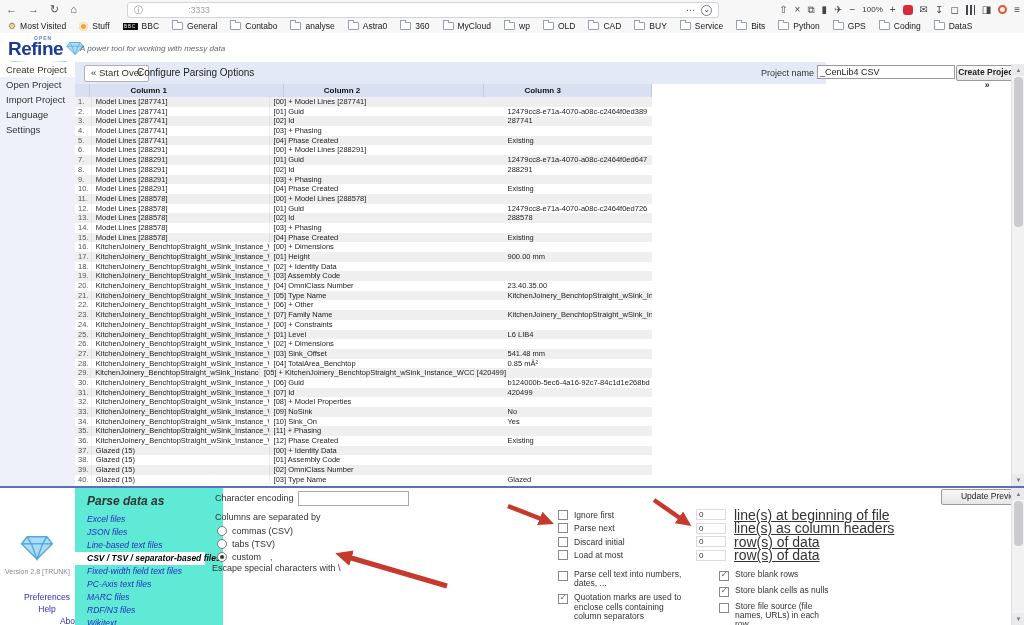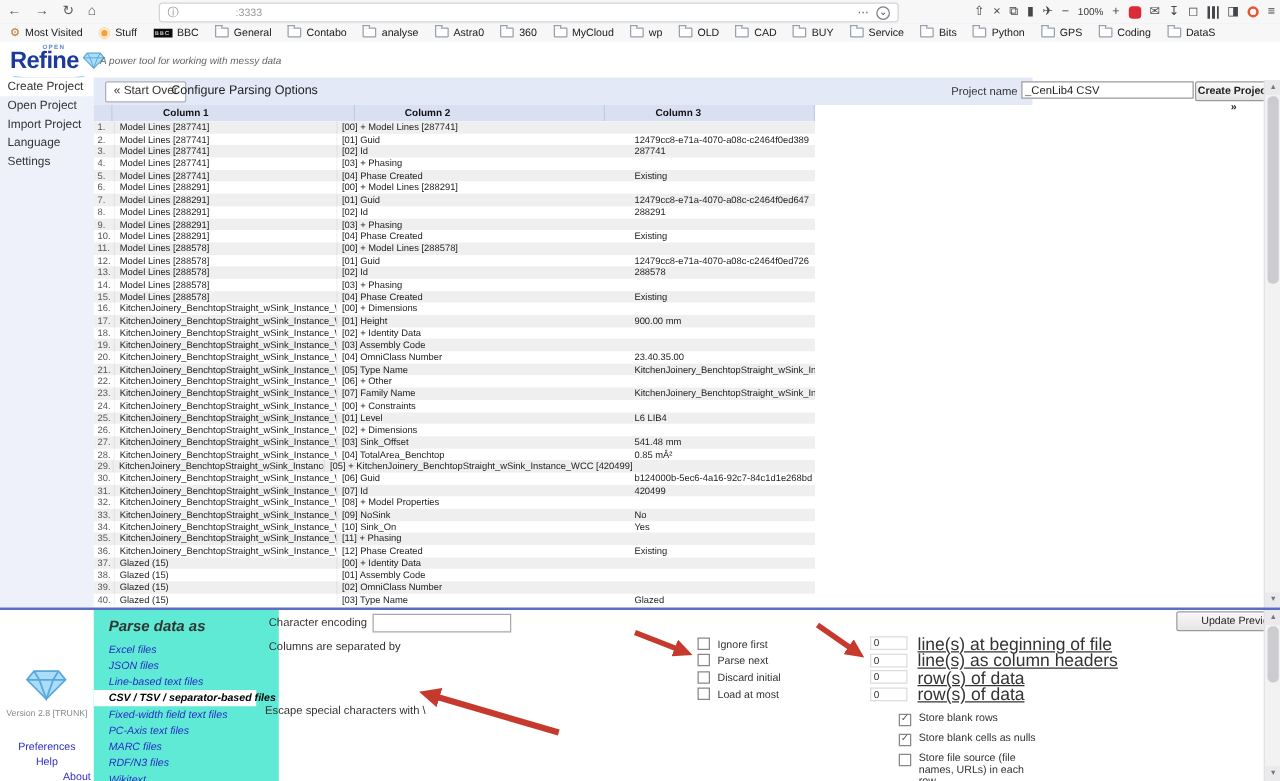--- a/index.html
+++ b/index.html
@@ -63,21 +63,21 @@
   
   .sb{position:absolute;width:13px;background:#f2f2f3;border-left:1px solid #e2e2e4;box-sizing:border-box;}
   .sb .arr{position:absolute;left:0;width:13px;height:12px;background:#eaeaec;color:#787880;font-size:6px;text-align:center;line-height:12px;}
   .sb .thumb{position:absolute;left:2px;width:9px;background:#cbcbd0;border-radius:4px;}
   
   #divider{position:absolute;left:0;top:486px;width:1024px;height:2px;background:#5a6ec2;}
   #bottom{position:absolute;left:0;top:488px;width:1024px;height:137px;background:#fff;}
   #bleft{position:absolute;left:0;top:0;width:75px;height:137px;}
   #gembig{position:absolute;left:20px;top:46px;}
   #version{position:absolute;left:0;top:80px;width:75px;text-align:center;font-size:7px;color:#8a8a8a;}
-  .bl-link{position:absolute;left:0;width:75px;text-align:center;font-size:8.5px;color:#2d2dc0;cursor:pointer;}
+  .bl-link{position:absolute;left:0;width:94px;text-align:center;font-size:8.5px;color:#2d2dc0;cursor:pointer;}
   #formats{position:absolute;left:75px;top:0;width:148px;height:137px;background:#5eead4;overflow:hidden;font-style:italic;}
   #parseheading{position:absolute;left:12px;top:6px;font-size:12px;font-weight:600;color:#333;}
   #formatlist{position:absolute;left:0;top:25px;width:130px;}
   .format-item{height:13px;line-height:13px;padding-left:12px;font-size:8.5px;color:#2b2bc4;cursor:pointer;white-space:nowrap;}
   .format-item.sel{background:#fff;color:#000;font-weight:bold;}
   #opts{position:absolute;left:205px;top:0;width:806px;height:137px;font-size:9px;color:#333;}
   #enclabel{position:absolute;left:10px;top:5px;text-align:right;}
   #encinput{position:absolute;left:93px;top:3px;width:105px;height:11px;border:1px solid #a9a9ad;font-size:9px;font-family:inherit;}
   #seplabel{position:absolute;left:10px;top:24px;}
   #radiolist{position:absolute;left:12px;top:36px;}
@@ -534,20 +534,35 @@
           <div class="format-item">MARC files</div>
           <div class="format-item">RDF/N3 files</div>
           <div class="format-item">Wikitext</div>
         </div>
     </div>
 
     <div id="opts">
       <span id="enclabel">Character encoding</span>
       <input id="encinput" value="" style="">
       <span id="seplabel">Columns are separated by</span>
+      <div id="radiolist">
+          <div class="radio-row">
+            <span class="radio"></span>
+            <span>commas (CSV)</span>
+          </div>
+          <div class="radio-row">
+            <span class="radio"></span>
+            <span>tabs (TSV)</span>
+          </div>
+          <div class="radio-row">
+            <span class="radio checked"></span>
+            <span>custom</span>
+            <span class="sep-value">,</span>
+          </div>
+        </div>
       <span id="escape">Escape special characters with \</span>
       <div id="limitlist">
           <div class="limit-row">
             <span class="cb"></span>
             <span class="limit-label">Ignore first</span>
             <input class="limit-input" value="0" style="">
             <span class="limit-suffix">line(s) at beginning of file</span>
           </div>
           <div class="limit-row">
             <span class="cb"></span>
@@ -559,20 +574,30 @@
             <span class="cb"></span>
             <span class="limit-label">Discard initial</span>
             <input class="limit-input" value="0" style="">
             <span class="limit-suffix">row(s) of data</span>
           </div>
           <div class="limit-row">
             <span class="cb"></span>
             <span class="limit-label">Load at most</span>
             <input class="limit-input" value="0" style="">
             <span class="limit-suffix">row(s) of data</span>
+          </div>
+        </div>
+      <div id="optsL">
+          <div class="opt-row">
+            <span class="cb"></span>
+            <span class="opt-label">Parse cell text into numbers, dates, ...</span>
+          </div>
+          <div class="opt-row">
+            <span class="cb checked"></span>
+            <span class="opt-label">Quotation marks are used to enclose cells containing column separators</span>
           </div>
         </div>
       <div id="optsR">
           <div class="opt-row">
             <span class="cb checked"></span>
             <span class="opt-label">Store blank rows</span>
           </div>
           <div class="opt-row">
             <span class="cb checked"></span>
             <span class="opt-label">Store blank cells as nulls</span>

